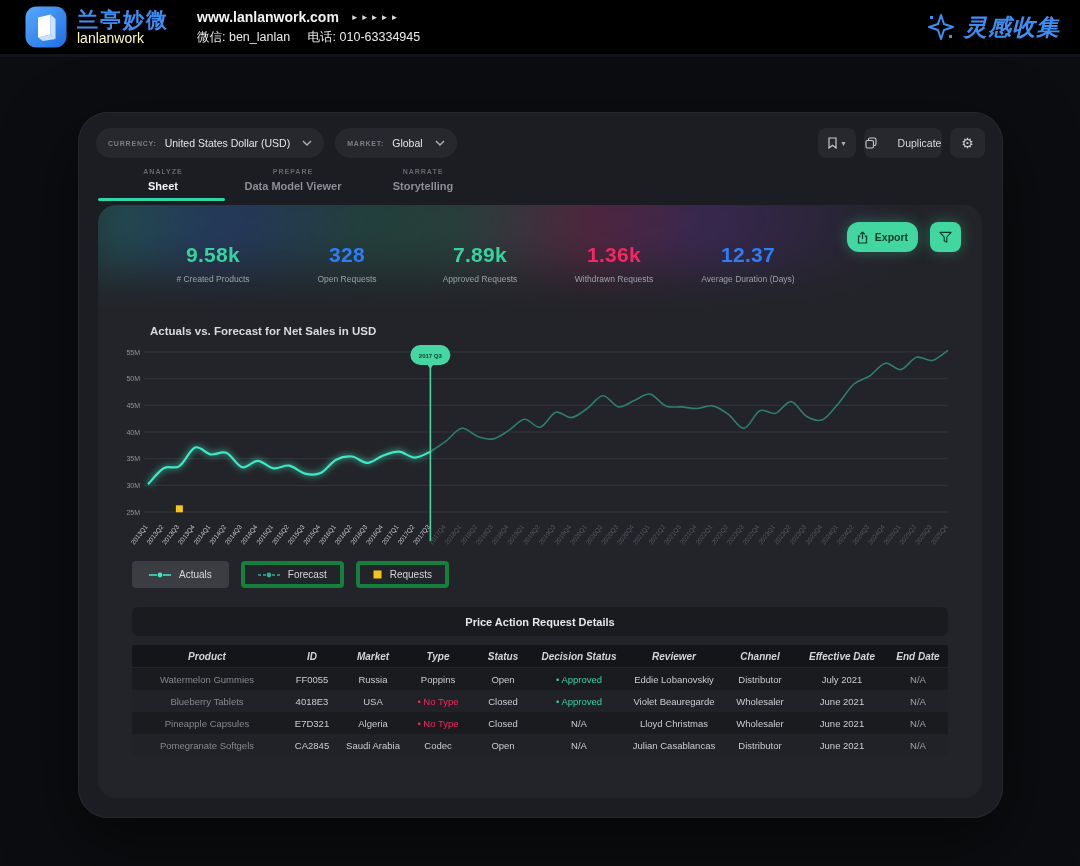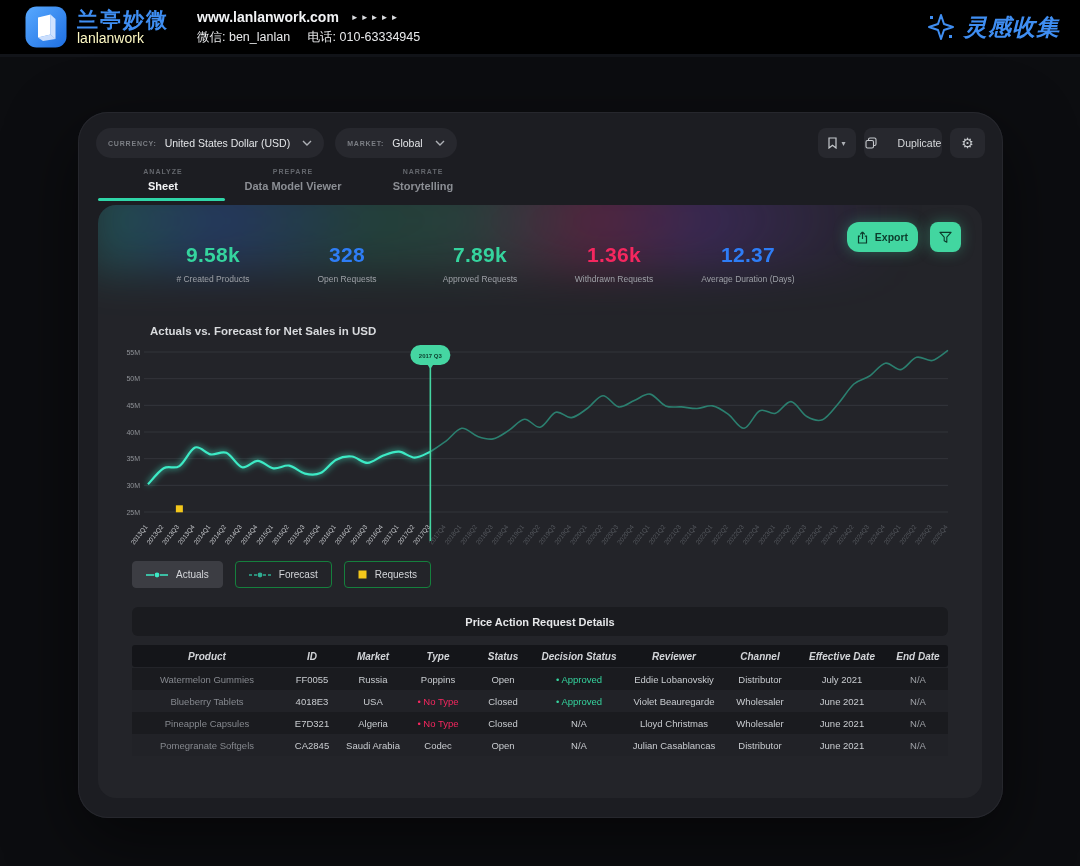--- a/index.html
+++ b/index.html
@@ -67,21 +67,21 @@
                 box-shadow:0 0 14px rgba(66,214,160,.35); }
 
   .kpi { position:absolute; top:38px; transform:translateX(-50%); text-align:center; }
   .kpi-value { font-size:21px; font-weight:bold; letter-spacing:.3px; }
   .kpi-label { font-size:8.5px; color:#9da0a6; margin-top:7px; }
 
   .chart-title { position:absolute; left:52px; top:120px; font-size:11.5px; font-weight:bold; color:#d8dadd; }
   #chart-svg { position:absolute; left:12px; top:134px; }
 
   .legend-row { position:absolute; left:34px; top:356px; display:flex; gap:12px; }
-  .legend-btn { height:27px; border-radius:4px; background:#232429; border:1px solid #15803d;
+  .legend-btn { height:27px; border-radius:4px; background:#232429; border:4px solid #15803d;
                 display:flex; align-items:center; gap:8px; padding:0 13px; cursor:pointer;
                 font-size:10px; color:#d4d6da; }
   .legend-btn.active { background:#3c3d43; border-color:#3c3d43; }
 
   .table-title-bar { position:absolute; left:34px; right:34px; top:402px; height:29px; background:#1a1b1f;
                      border-radius:6px; display:flex; align-items:center; justify-content:center; }
   .table-title { font-size:11px; font-weight:bold; color:#e6e7e9; }
   .thead, .trow { position:absolute; left:34px; right:34px; height:22px;
                   display:grid; grid-template-columns:150px 60px 62px 68px 62px 90px 100px 72px 92px 60px;
                   align-items:center; }

